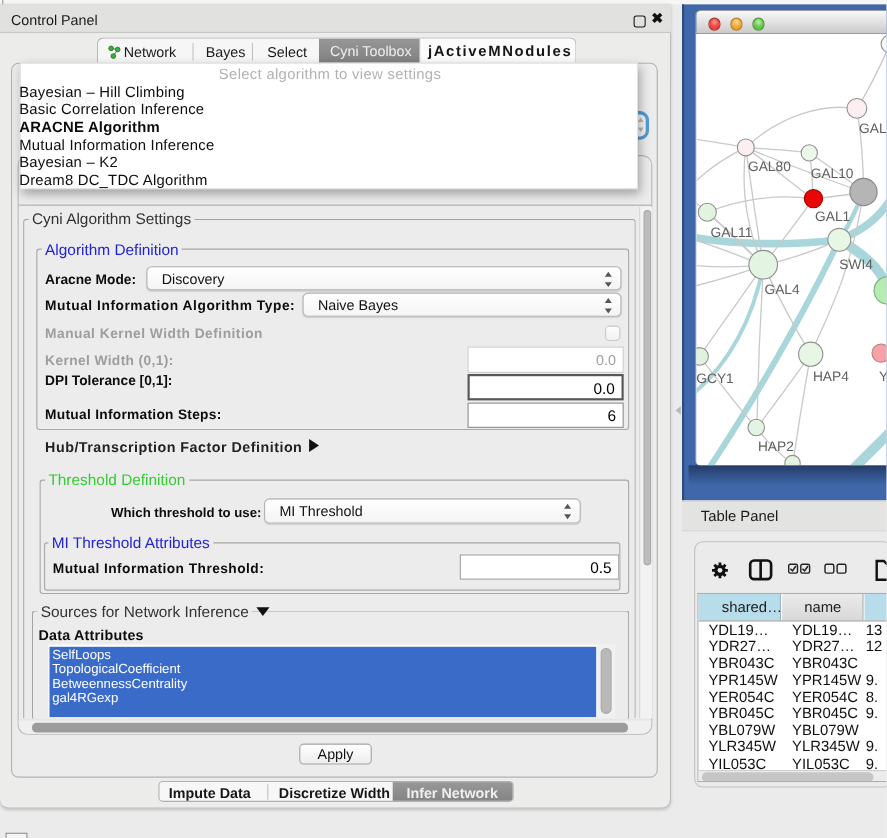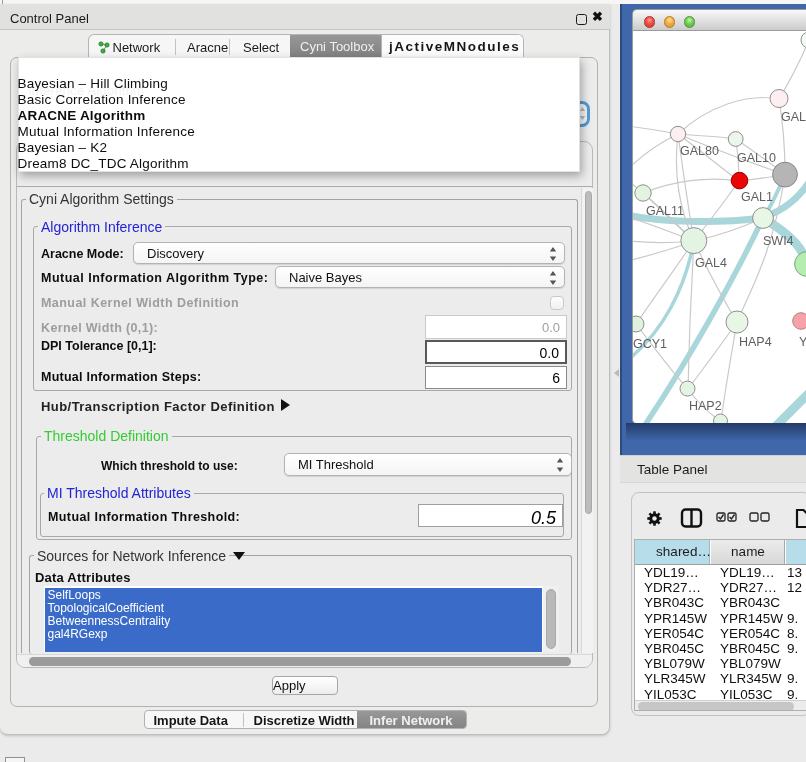--- a/index.html
+++ b/index.html
@@ -176,21 +176,21 @@
   <div class="abs" style="left:139.5px;top:4px;width:1px;height:16px;background:#c2c2c2;"></div>
   <div class="abs" style="left:201px;top:0;width:90.5px;height:24px;background:linear-gradient(#979797,#7f7f7f);"></div>
   <div class="abs" style="left:291.5px;top:0;width:145px;height:24px;background:#fbfbfb;border-left:1px solid #b5b5b5;"></div>
   <svg class="abs" style="left:9px;top:5.5px;" width="12" height="13" viewBox="0 0 12 13">
     <path d="M3 3 L9 4 M9 4 L5 10" stroke="#8a8a8a" stroke-width="1"></path>
     <circle cx="3" cy="3" r="2.1" fill="#3fae3f" stroke="#1c7a1c" stroke-width="0.8"></circle>
     <circle cx="9" cy="4" r="2.1" fill="#3fae3f" stroke="#1c7a1c" stroke-width="0.8"></circle>
     <circle cx="5" cy="10" r="2.1" fill="#3fae3f" stroke="#1c7a1c" stroke-width="0.8"></circle>
   </svg>
   <div class="abs" style="left:23.5px;top:4.5px;font-size:13px;color:#1a1a1a;">Network</div>
-  <div class="abs" style="left:98px;top:4.5px;font-size:13px;color:#1a1a1a;">Aracne</div>
+  <div class="abs" style="left:98px;top:4.5px;font-size:13px;color:#1a1a1a;">Bayes</div>
   <div class="abs" style="left:154px;top:4.5px;font-size:13px;color:#1a1a1a;">Select</div>
   <div class="abs" style="left:211px;top:4px;font-size:13px;color:#efefef;">Cyni Toolbox</div>
   <div class="abs" style="left:300px;top:4px;font-size:13.5px;font-weight:bold;letter-spacing:1.5px;color:#161616;">jActiveMNodules</div>
 </div>
 
 <div class="abs" style="left:10px;top:57px;width:588px;height:650px;background:#ececec;border:1px solid #b2b2b2;border-radius:7px;"></div>
 
 <div class="abs" style="left:16px;top:141px;width:577px;height:527px;background:#ececec;border:1px solid #b9b9b9;border-radius:9px;"></div>
 <div class="abs" style="left:17px;top:186px;width:575px;height:1px;background:#ababab;"></div>
 
@@ -201,21 +201,21 @@
 
 <div class="abs" style="left:581px;top:188px;width:11.5px;height:465px;background:#f2f2f2;border-left:1px solid #d8d8d8;"></div>
 <div class="abs" style="left:585px;top:191px;width:7px;height:323px;background:#bcbcbc;border:1px solid #a8a8a8;border-radius:4px;"></div>
 <div class="abs" style="left:17px;top:654px;width:575px;height:13px;background:#f0f0f0;border-top:1px solid #d8d8d8;border-radius:0 0 8px 8px;"></div>
 <div class="abs" style="left:29px;top:656.5px;width:542px;height:9px;background:#9b9b9b;border-radius:5px;"></div>
 
 <div class="grp" style="left:21px;top:199px;width:557px;height:454px;border-color:#a3a3a3;border-bottom:none;border-radius:3px 3px 0 0;"></div>
 <div class="grpt" style="left:26px;top:191.5px;">Cyni Algorithm Settings</div>
 
 <div class="grp" style="left:33px;top:226px;width:539px;height:165px;border-color:#a8a8a8;"></div>
-<div class="grpt" style="left:38px;top:219.5px;color:#2323d6;">Algorithm Inference</div>
+<div class="grpt" style="left:38px;top:219.5px;color:#2323d6;">Algorithm Definition</div>
 
 <div class="lbl" style="left:41px;top:247px;">Aracne Mode:</div>
 <div class="combo" style="left:133px;top:242px;width:432px;height:22px;">
   <span class="ctext">Discovery</span>
   <svg class="arr" width="8" height="16" viewBox="0 0 8 16">
       <path d="M4 1 L7.2 5.5 L0.8 5.5 Z M4 15 L7.2 10.5 L0.8 10.5 Z" fill="#555"></path>
     </svg>
 </div>
 
 <div class="lbl" style="left:41px;top:270.5px;letter-spacing:0.5px;">Mutual Information Algorithm Type:</div>
@@ -244,56 +244,57 @@
     <span style="font-size:14px;top:3px;">6</span>
   </div>
 
 <div class="abs" style="left:41px;top:398.5px;font-size:13px;font-weight:bold;letter-spacing:0.45px;color:#222;">Hub/Transcription Factor Definition</div>
 <div class="abs" style="left:281px;top:399px;width:0;height:0;border-left:9px solid #111;border-top:6px solid transparent;border-bottom:6px solid transparent;"></div>
 
 <div class="grp" style="left:36px;top:435.5px;width:536px;height:104px;border-color:#a8a8a8;"></div>
 <div class="grpt" style="left:41px;top:428.5px;color:#33cc33;">Threshold Definition</div>
 
 <div class="lbl" style="left:101px;top:458.5px;font-size:12px;">Which threshold to use:</div>
-<div class="combo" style="left:240px;top:453px;width:288px;height:23px;margin-left:44px;">
+<div class="combo" style="left:240px;top:453px;width:288px;height:23px;">
   <span class="ctext">MI Threshold</span>
   <svg class="arr" width="8" height="16" viewBox="0 0 8 16">
       <path d="M4 1 L7.2 5.5 L0.8 5.5 Z M4 15 L7.2 10.5 L0.8 10.5 Z" fill="#555"></path>
     </svg>
 </div>
 
 <div class="grp" style="left:40px;top:493px;width:523.5px;height:43.5px;border-color:#a8a8a8;"></div>
 <div class="grpt" style="left:44px;top:486px;color:#2323d6;">MI Threshold Attributes</div>
 
 <div class="lbl" style="left:48px;top:509.5px;letter-spacing:0.4px;">Mutual Information Threshold:</div>
 <div class="tfield" style="left:418px;top:504px;width:145px;height:23px;border-color:#9f9f9f;">
-    <span style="font-size:18px;top:3px;font-style:italic;">0.5</span>
+    <span style="font-size:14px;top:3px;">0.5</span>
   </div>
 
 <div class="grp" style="left:28.5px;top:555px;width:543.5px;height:99px;border-color:#a3a3a3;border-bottom:none;"></div>
 <div class="grpt" style="left:34px;top:548.5px;">Sources for Network Inference</div>
 <div class="abs" style="left:233px;top:551.5px;width:0;height:0;border-top:8px solid #111;border-left:6px solid transparent;border-right:6px solid transparent;"></div>
 
 <div class="lbl" style="left:35px;top:569.5px;font-size:13px;letter-spacing:0.2px;">Data Attributes</div>
 
 <div class="abs" style="left:44px;top:586px;width:515px;height:66px;background:#ffffff;overflow:hidden;">
   <div class="abs" style="left:1px;top:2px;width:497px;height:64px;background:#3b6bc9;"></div>
   <div class="abs" style="left:3.5px;top:3px;font-size:12px;color:#fff;line-height:13px;">SelfLoops<br>TopologicalCoefficient<br>BetweennessCentrality<br>gal4RGexp</div>
   <div class="abs" style="left:499px;top:0;width:16px;height:66px;background:#f0f0f0;"></div>
   <div class="abs" style="left:502px;top:3px;width:10px;height:60px;background:#b9b9b9;border:1px solid #a8a8a8;border-radius:5px;"></div>
 </div>
 
-<div class="abs" style="left:272px;top:676px;width:66px;height:19px;background:linear-gradient(#ffffff,#ededed);border:1px solid #a6a6a6;border-radius:4px;text-align:left;font-size:13px;color:#111;line-height:17px;">Apply</div>
+<div class="abs" style="left:272px;top:676px;width:66px;height:19px;background:linear-gradient(#ffffff,#ededed);border:1px solid #a6a6a6;border-radius:4px;text-align:center;font-size:13px;color:#111;line-height:17px;">Apply</div>
 
 <div class="abs" style="left:143.5px;top:709.5px;width:323.5px;height:19.5px;background:#f7f7f7;border:1px solid #b0b0b0;border-radius:4px;overflow:hidden;">
   <div class="abs" style="left:98px;top:2px;width:1px;height:14px;background:#c2c2c2;"></div>
   <div class="abs" style="left:212px;top:0;width:110px;height:19.5px;background:linear-gradient(#989898,#828282);"></div>
   <div class="abs" style="left:9px;top:2px;font-size:13px;font-weight:bold;color:#161616;">Impute Data</div>
   <div class="abs" style="left:109px;top:2px;font-size:13px;font-weight:bold;color:#161616;">Discretize Width</div>
   <div class="abs" style="left:225px;top:2px;font-size:13px;font-weight:bold;color:#f0f0f0;">Infer Network</div>
 </div>
 
 <div class="abs" style="left:18px;top:57px;width:562px;height:115px;background:#ffffff;border:1px solid #e2e2e2;box-shadow:2px 4px 9px rgba(0,0,0,0.32);font-size:13.5px;">
   <div class="abs" style="left:9px;top:25px;color:rgba(120,120,120,0.10);">Inference Algorithm</div>
+  <div class="abs" style="left:0;top:2px;width:562px;text-align:center;color:#b2b2b2;letter-spacing:0.28px;">Select algorithm to view settings</div>
   <div class="abs" style="left:-1.5px;top:18px;color:#0d0d0d;line-height:16px;letter-spacing:0.2px;">Bayesian – Hill Climbing<br>Basic Correlation Inference<br><b>ARACNE Algorithm</b><br>Mutual Information Inference<br>Bayesian – K2<br>Dream8 DC_TDC Algorithm</div>
 </div>
 
 <div class="abs" style="left:4.5px;top:757px;width:20px;height:10px;background:#f5f5f5;border:1.5px solid #909090;"></div>
 
 </body></html>

